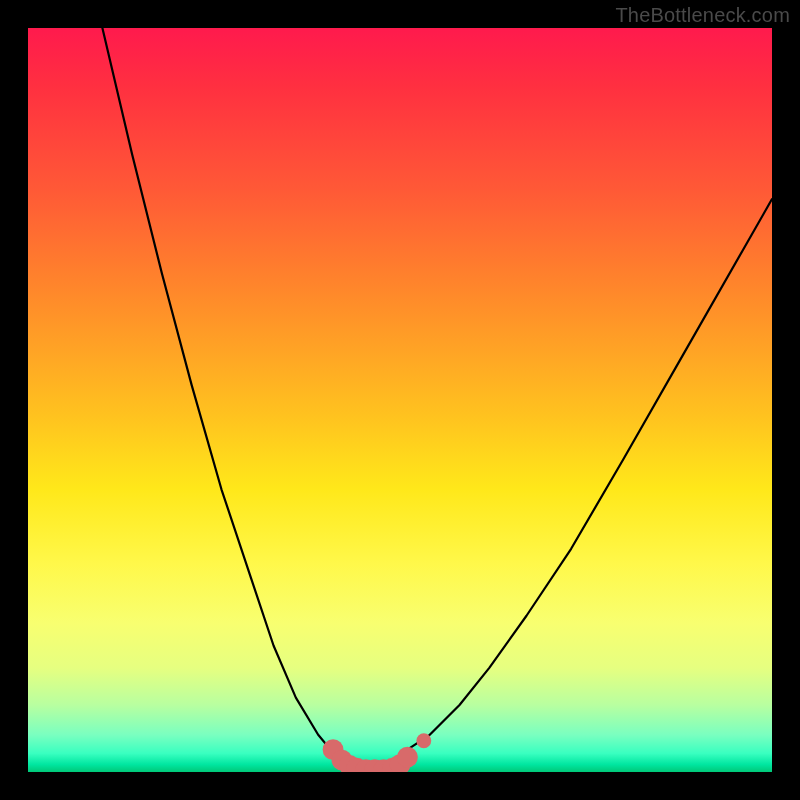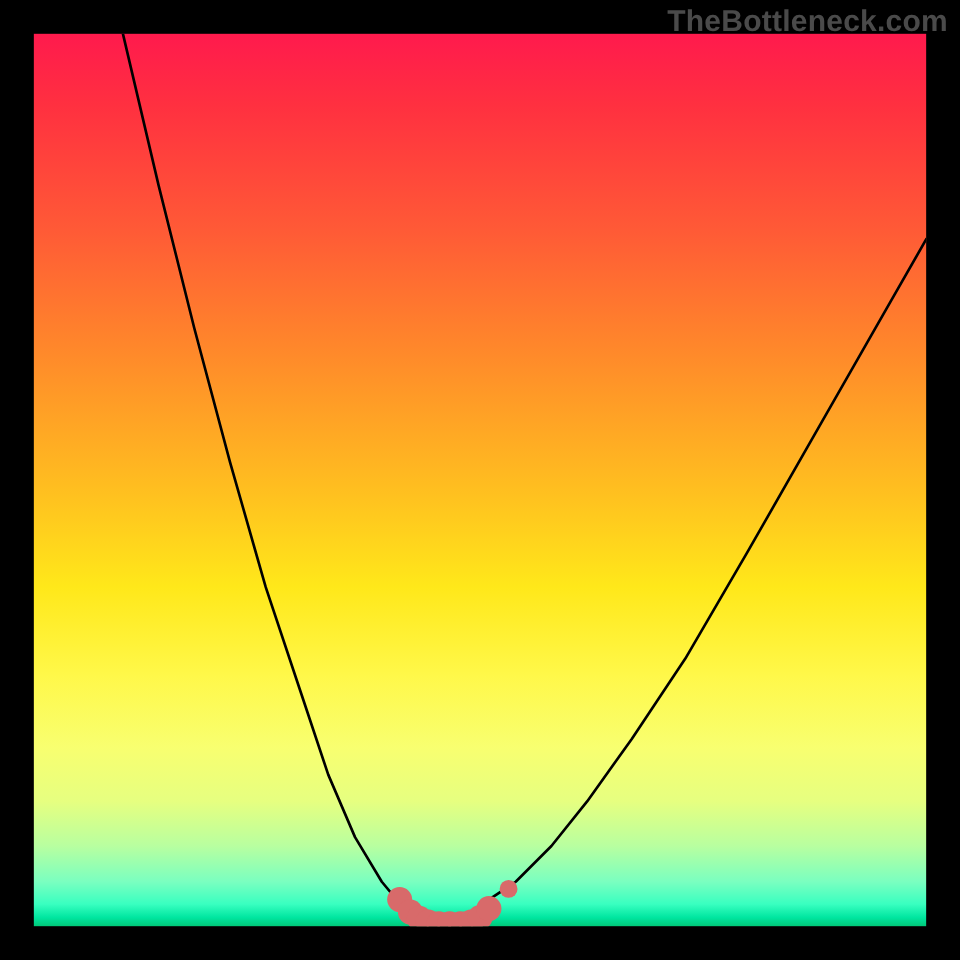--- a/index.html
+++ b/index.html
@@ -47,22 +47,22 @@
   }
   .curve-svg {
     position: absolute;
     inset: 0;
   }
   .attribution {
     position: absolute;
     top: 4px;
     right: 10px;
     color: #4a4a4a;
-    font-size: 25px;
-    font-weight: 700;
+    font-size: 20px;
+    font-weight: 400;
     letter-spacing: 0.2px;
   }
 </style>
 </head>
 <body>
 
 <div class="frame">
   <div class="plot-area">
     <div class="gradient-bg"></div>
     <svg class="curve-svg" viewBox="0 0 744 744" preserveAspectRatio="none">

